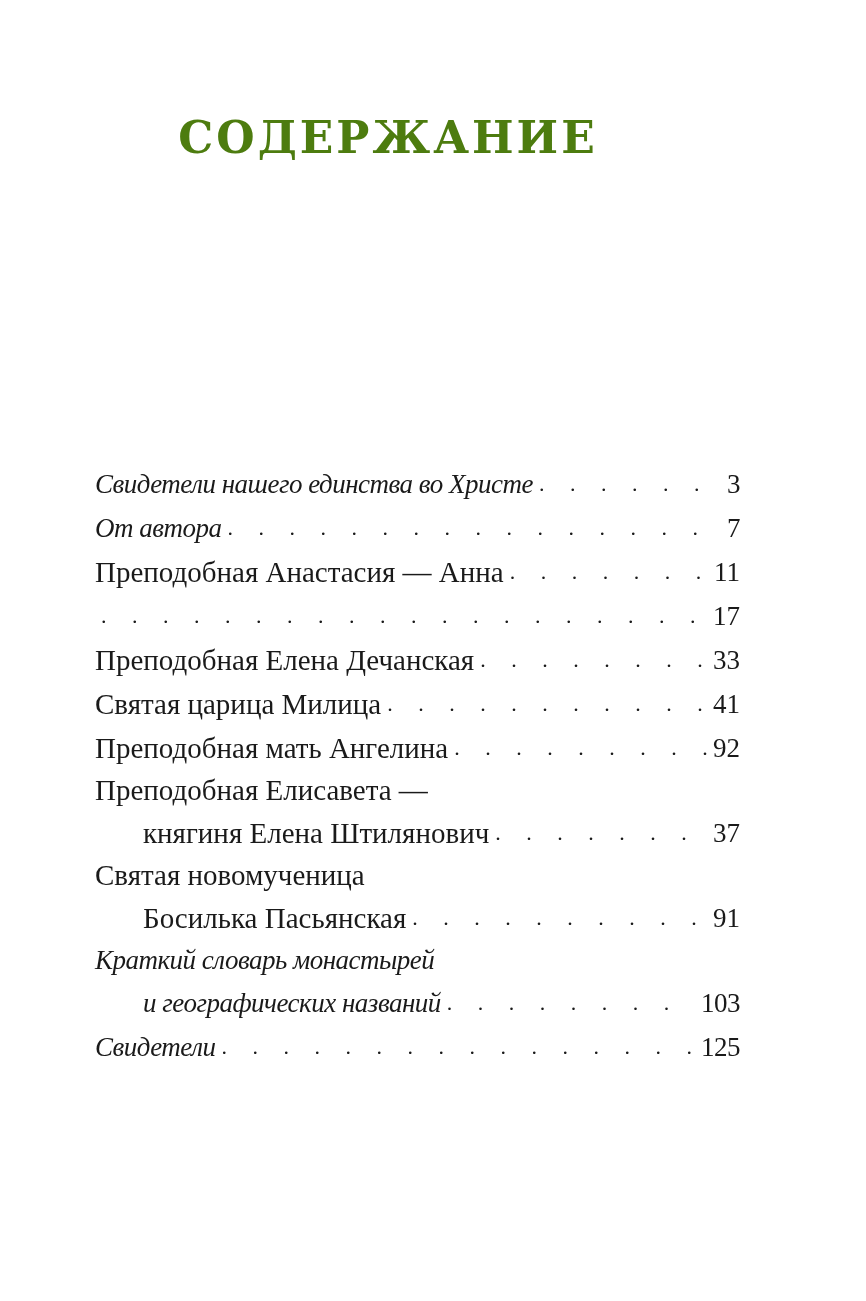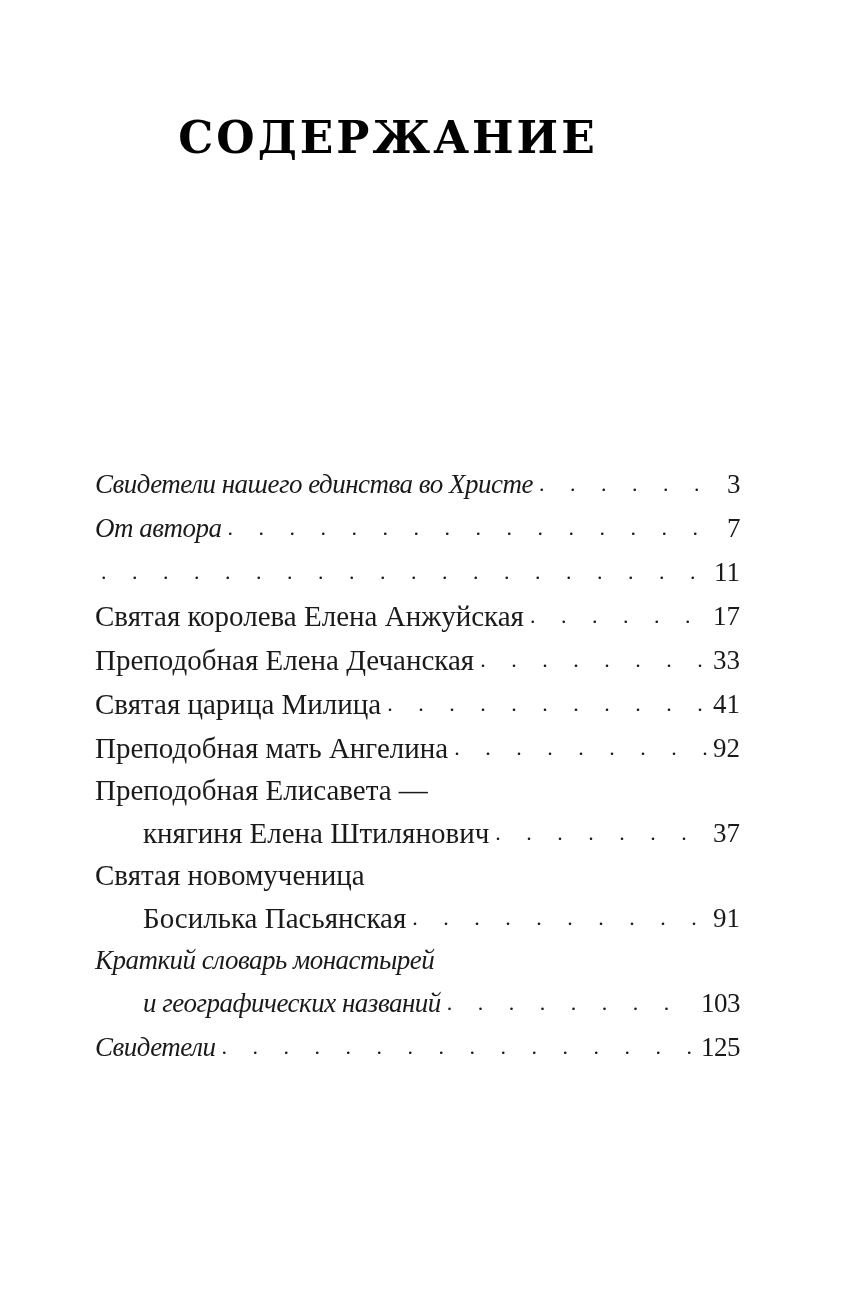--- a/index.html
+++ b/index.html
@@ -3,21 +3,21 @@
   <meta charset="utf-8">
   <style>
     html, body { margin: 0; padding: 0; }
     body {
       width: 866px; height: 1301px; background: #ffffff; color: #1a1a1a;
       position: relative; overflow: hidden;
       font-family: "Liberation Serif", "DejaVu Serif", serif;
     }
     .title {
       position: absolute; top: 112px; left: 0; width: 776px; text-align: center;
-      font-size: 44px; font-weight: bold; letter-spacing: 3px; color: #000000;
+      font-size: 44px; font-weight: bold; letter-spacing: 3px; color: #4d7c0f;
       font-family: "DejaVu Serif", serif;
     }
     .toc {
       position: absolute; left: 95px; width: 645px; top: 462px;
     }
     .entry { position: relative; }
     .line {
       display: flex; align-items: center; width: 100%;
       height: 44px; line-height: 44px; white-space: nowrap;
     }
@@ -47,27 +47,27 @@
   </div>
   <div class="entry italic">
     <div class="line">
         <span class="text">От автора</span>
         <span class="dots">. . . . . . . . . . . . . . . . . . . . . . . . . . . . . . . . . . . . . . . . . . . . . . . . . . . .</span>
         <span class="page">7</span>
       </div>
   </div>
   <div class="entry regular">
     <div class="line">
+        <span class="text">Преподобная Анастасия — Анна</span>
         <span class="dots">. . . . . . . . . . . . . . . . . . . . . . . . . . . . . . . . . . . . . . . . . . . . . . . . . . . .</span>
         <span class="page">11</span>
       </div>
   </div>
   <div class="entry regular">
     <div class="line">
-        <span class="text">Святая королева Елена Анжуйская</span>
         <span class="dots">. . . . . . . . . . . . . . . . . . . . . . . . . . . . . . . . . . . . . . . . . . . . . . . . . . . .</span>
         <span class="page">17</span>
       </div>
   </div>
   <div class="entry regular">
     <div class="line">
         <span class="text">Преподобная Елена Дечанская</span>
         <span class="dots">. . . . . . . . . . . . . . . . . . . . . . . . . . . . . . . . . . . . . . . . . . . . . . . . . . . .</span>
         <span class="page">33</span>
       </div>

